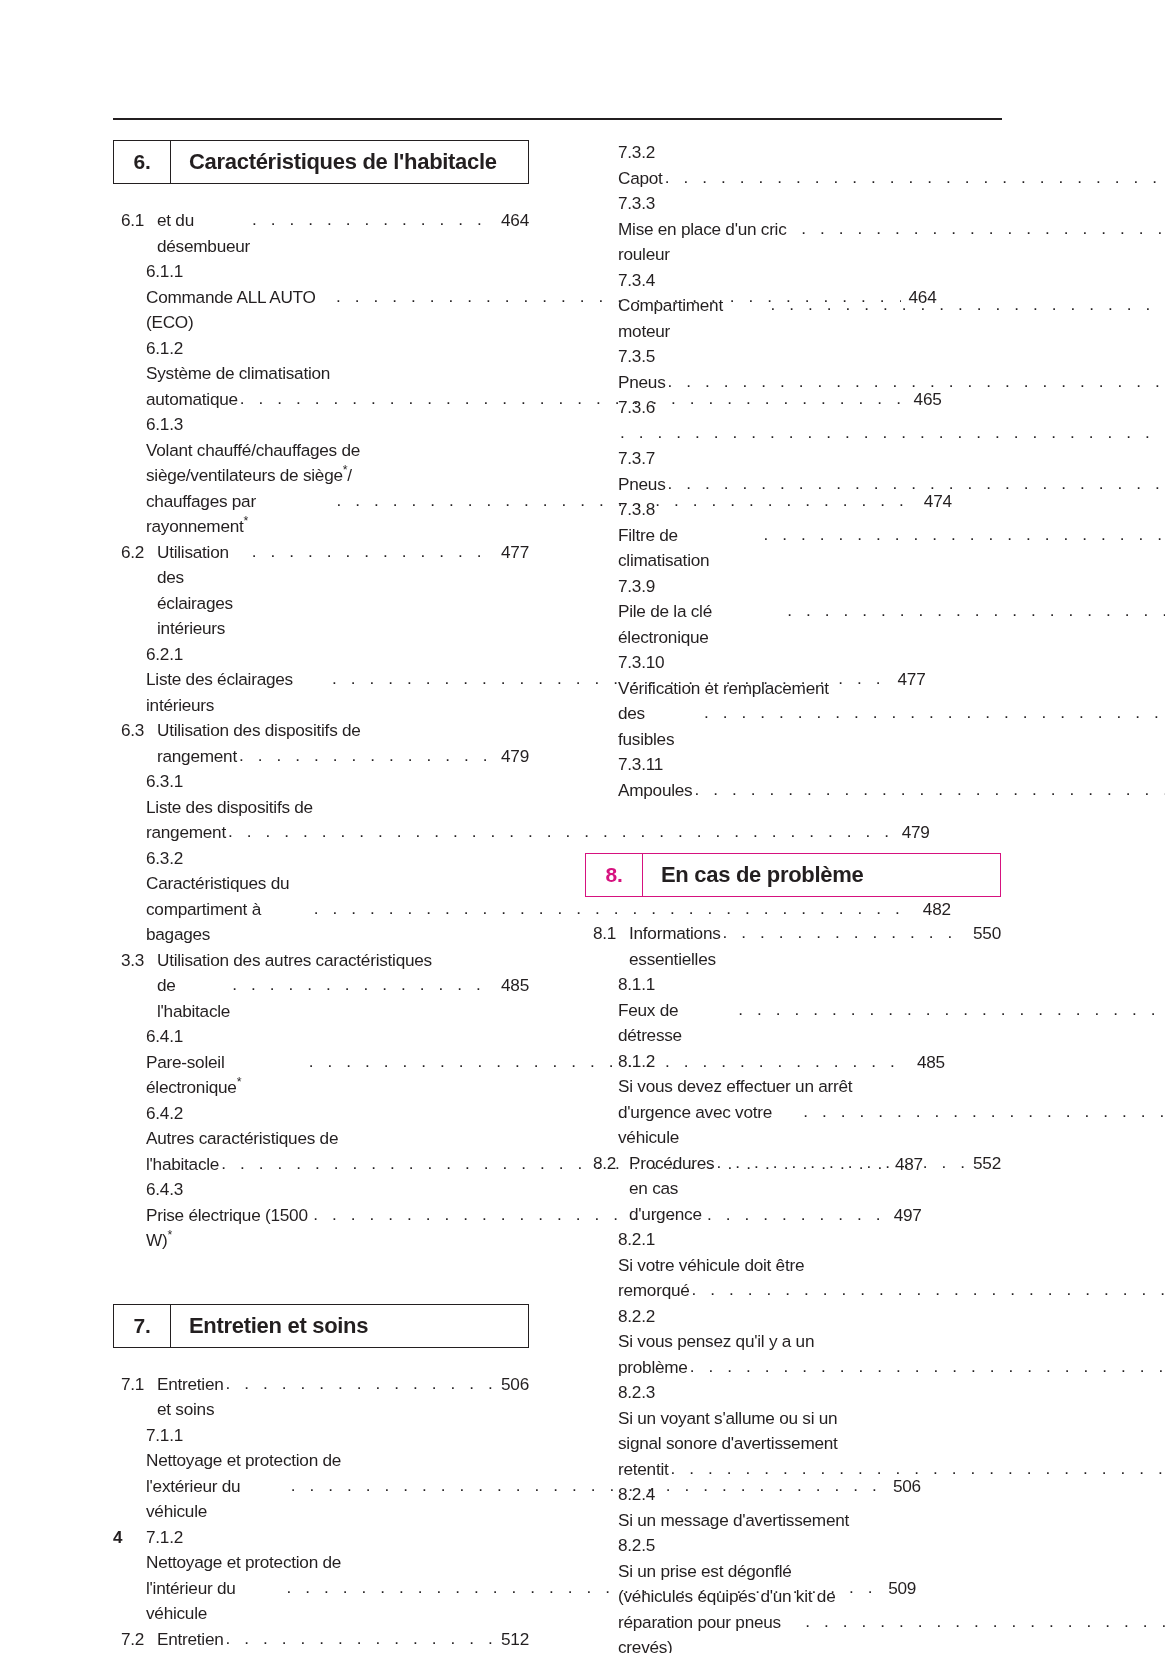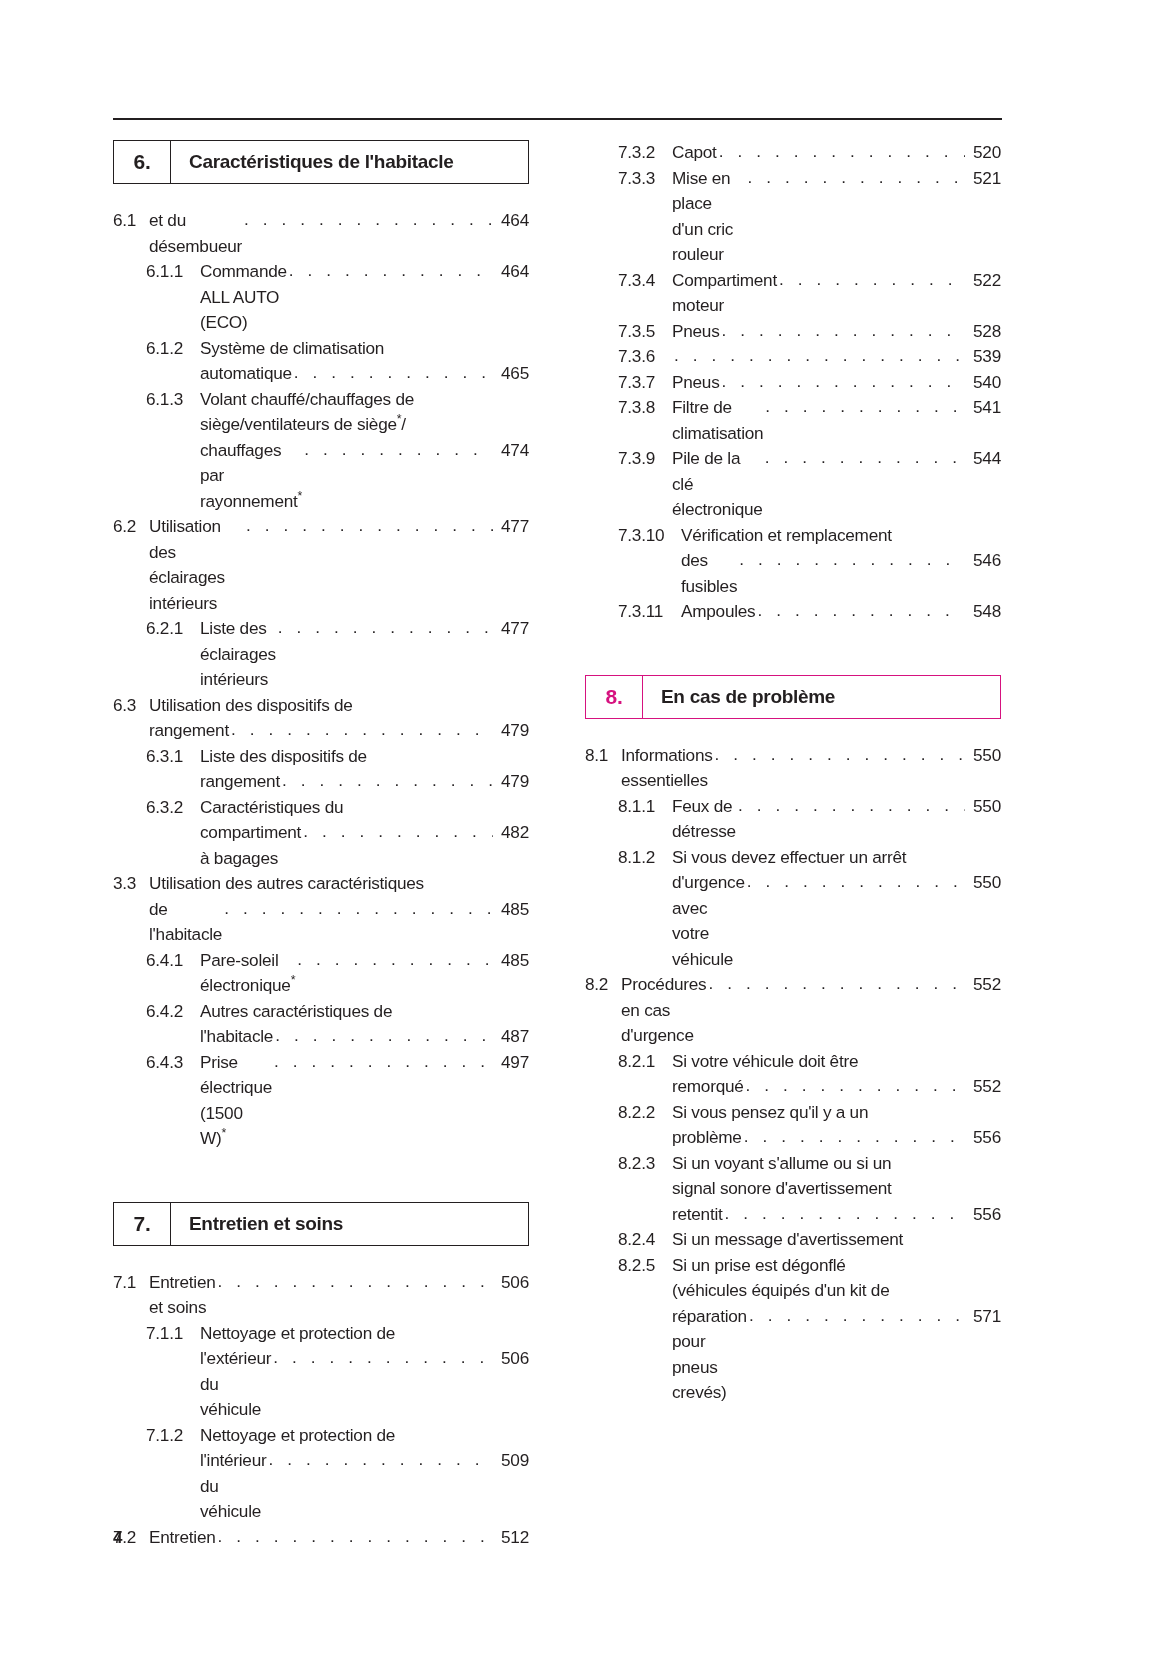--- a/index.html
+++ b/index.html
@@ -69,39 +69,39 @@
   }
   .sec-box.pink .sec-num {
     border-right-color: #d6127f;
     color: #d6127f;
   }
   .sec-title {
     flex: 1 1 auto;
     display: flex;
     align-items: center;
     padding-left: 18px;
-    font-size: 19px;
+    font-size: 22px;
     font-weight: bold;
     letter-spacing: -0.3px;
     color: #231f20;
   }
 
   .sec-gap { height: 50px; }
 
   
   .entry {
     display: flex;
     align-items: flex-start;
     font-size: 17.2px;
     line-height: 25.5px;
     color: #231f20;
     letter-spacing: -0.25px;
   }
-  .entry.lvl1 { margin-left: 0px; }
-  .entry.lvl2 { margin-left: 33px; }
+  .entry.lvl1 { margin-left: 8px; }
+  .entry.lvl2 { margin-left: 33px; flex-direction: column; }
 
   .e-num {
     flex: 0 0 auto;
     white-space: nowrap;
   }
   .entry.lvl1 .e-num { min-width: 36px; }
   .entry.lvl2 .e-num { min-width: 54px; }
   .entry.lvl2.wide .e-num { min-width: 63px; }
 
   .e-body {

